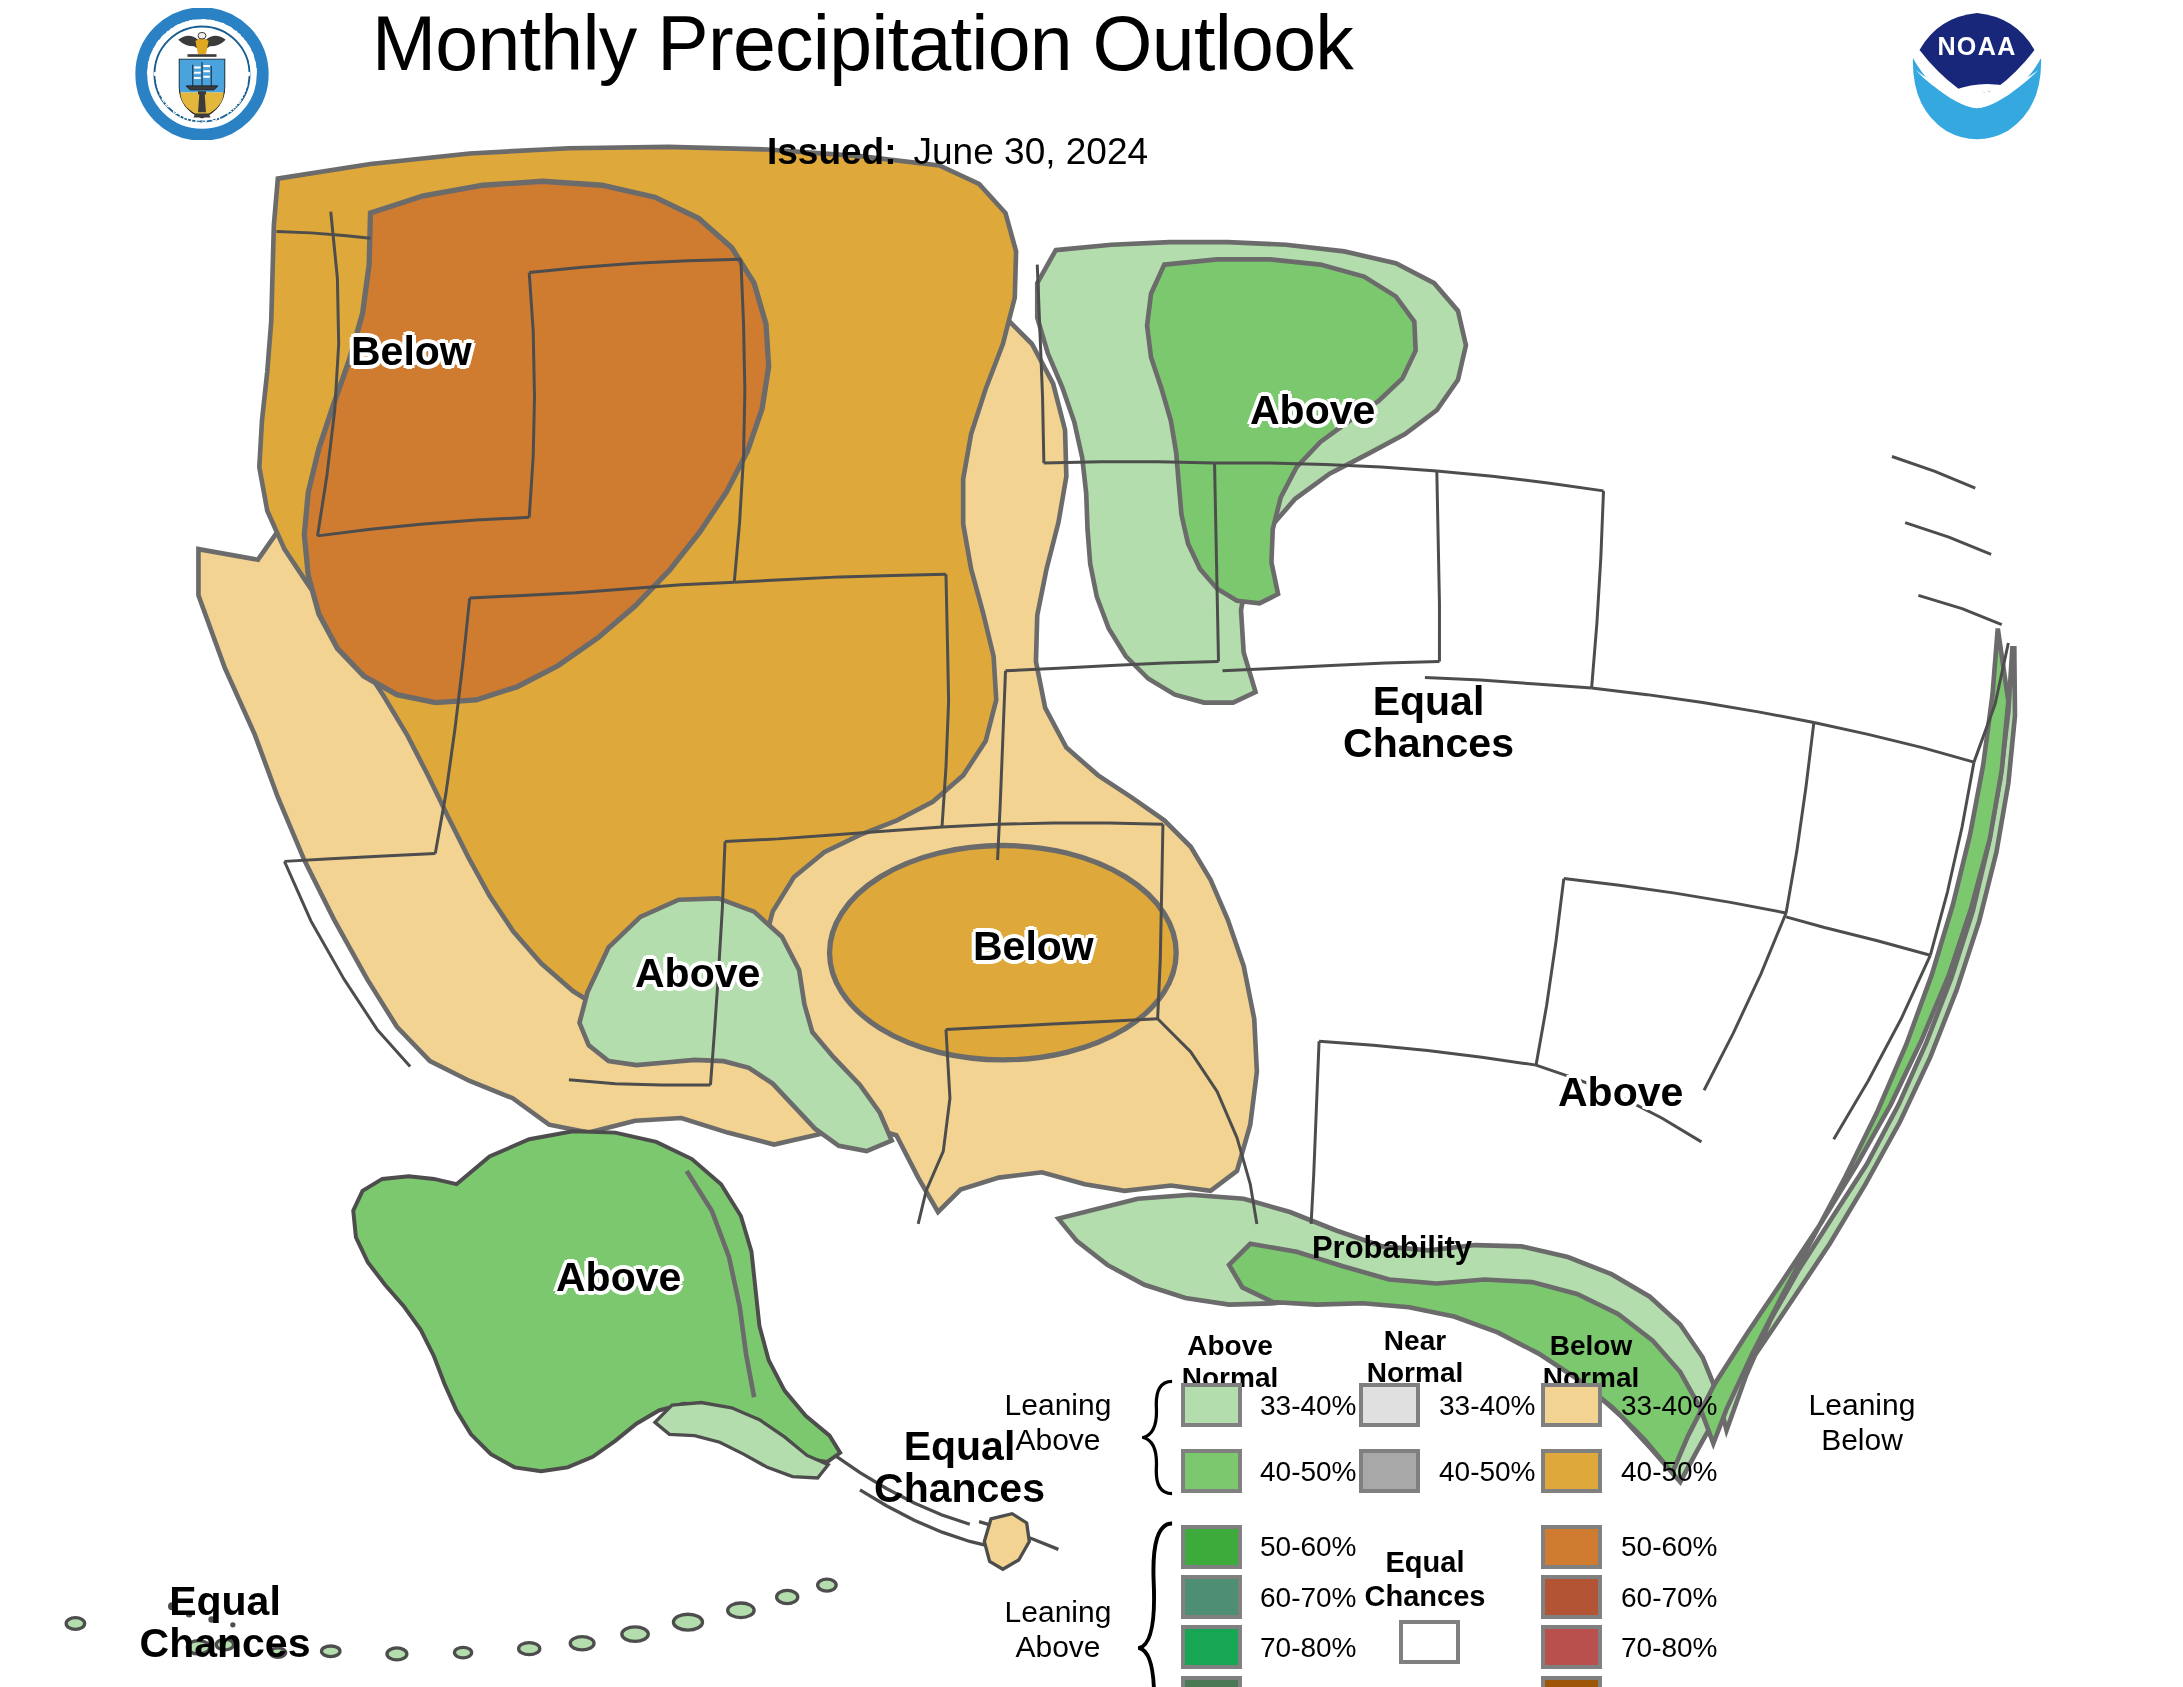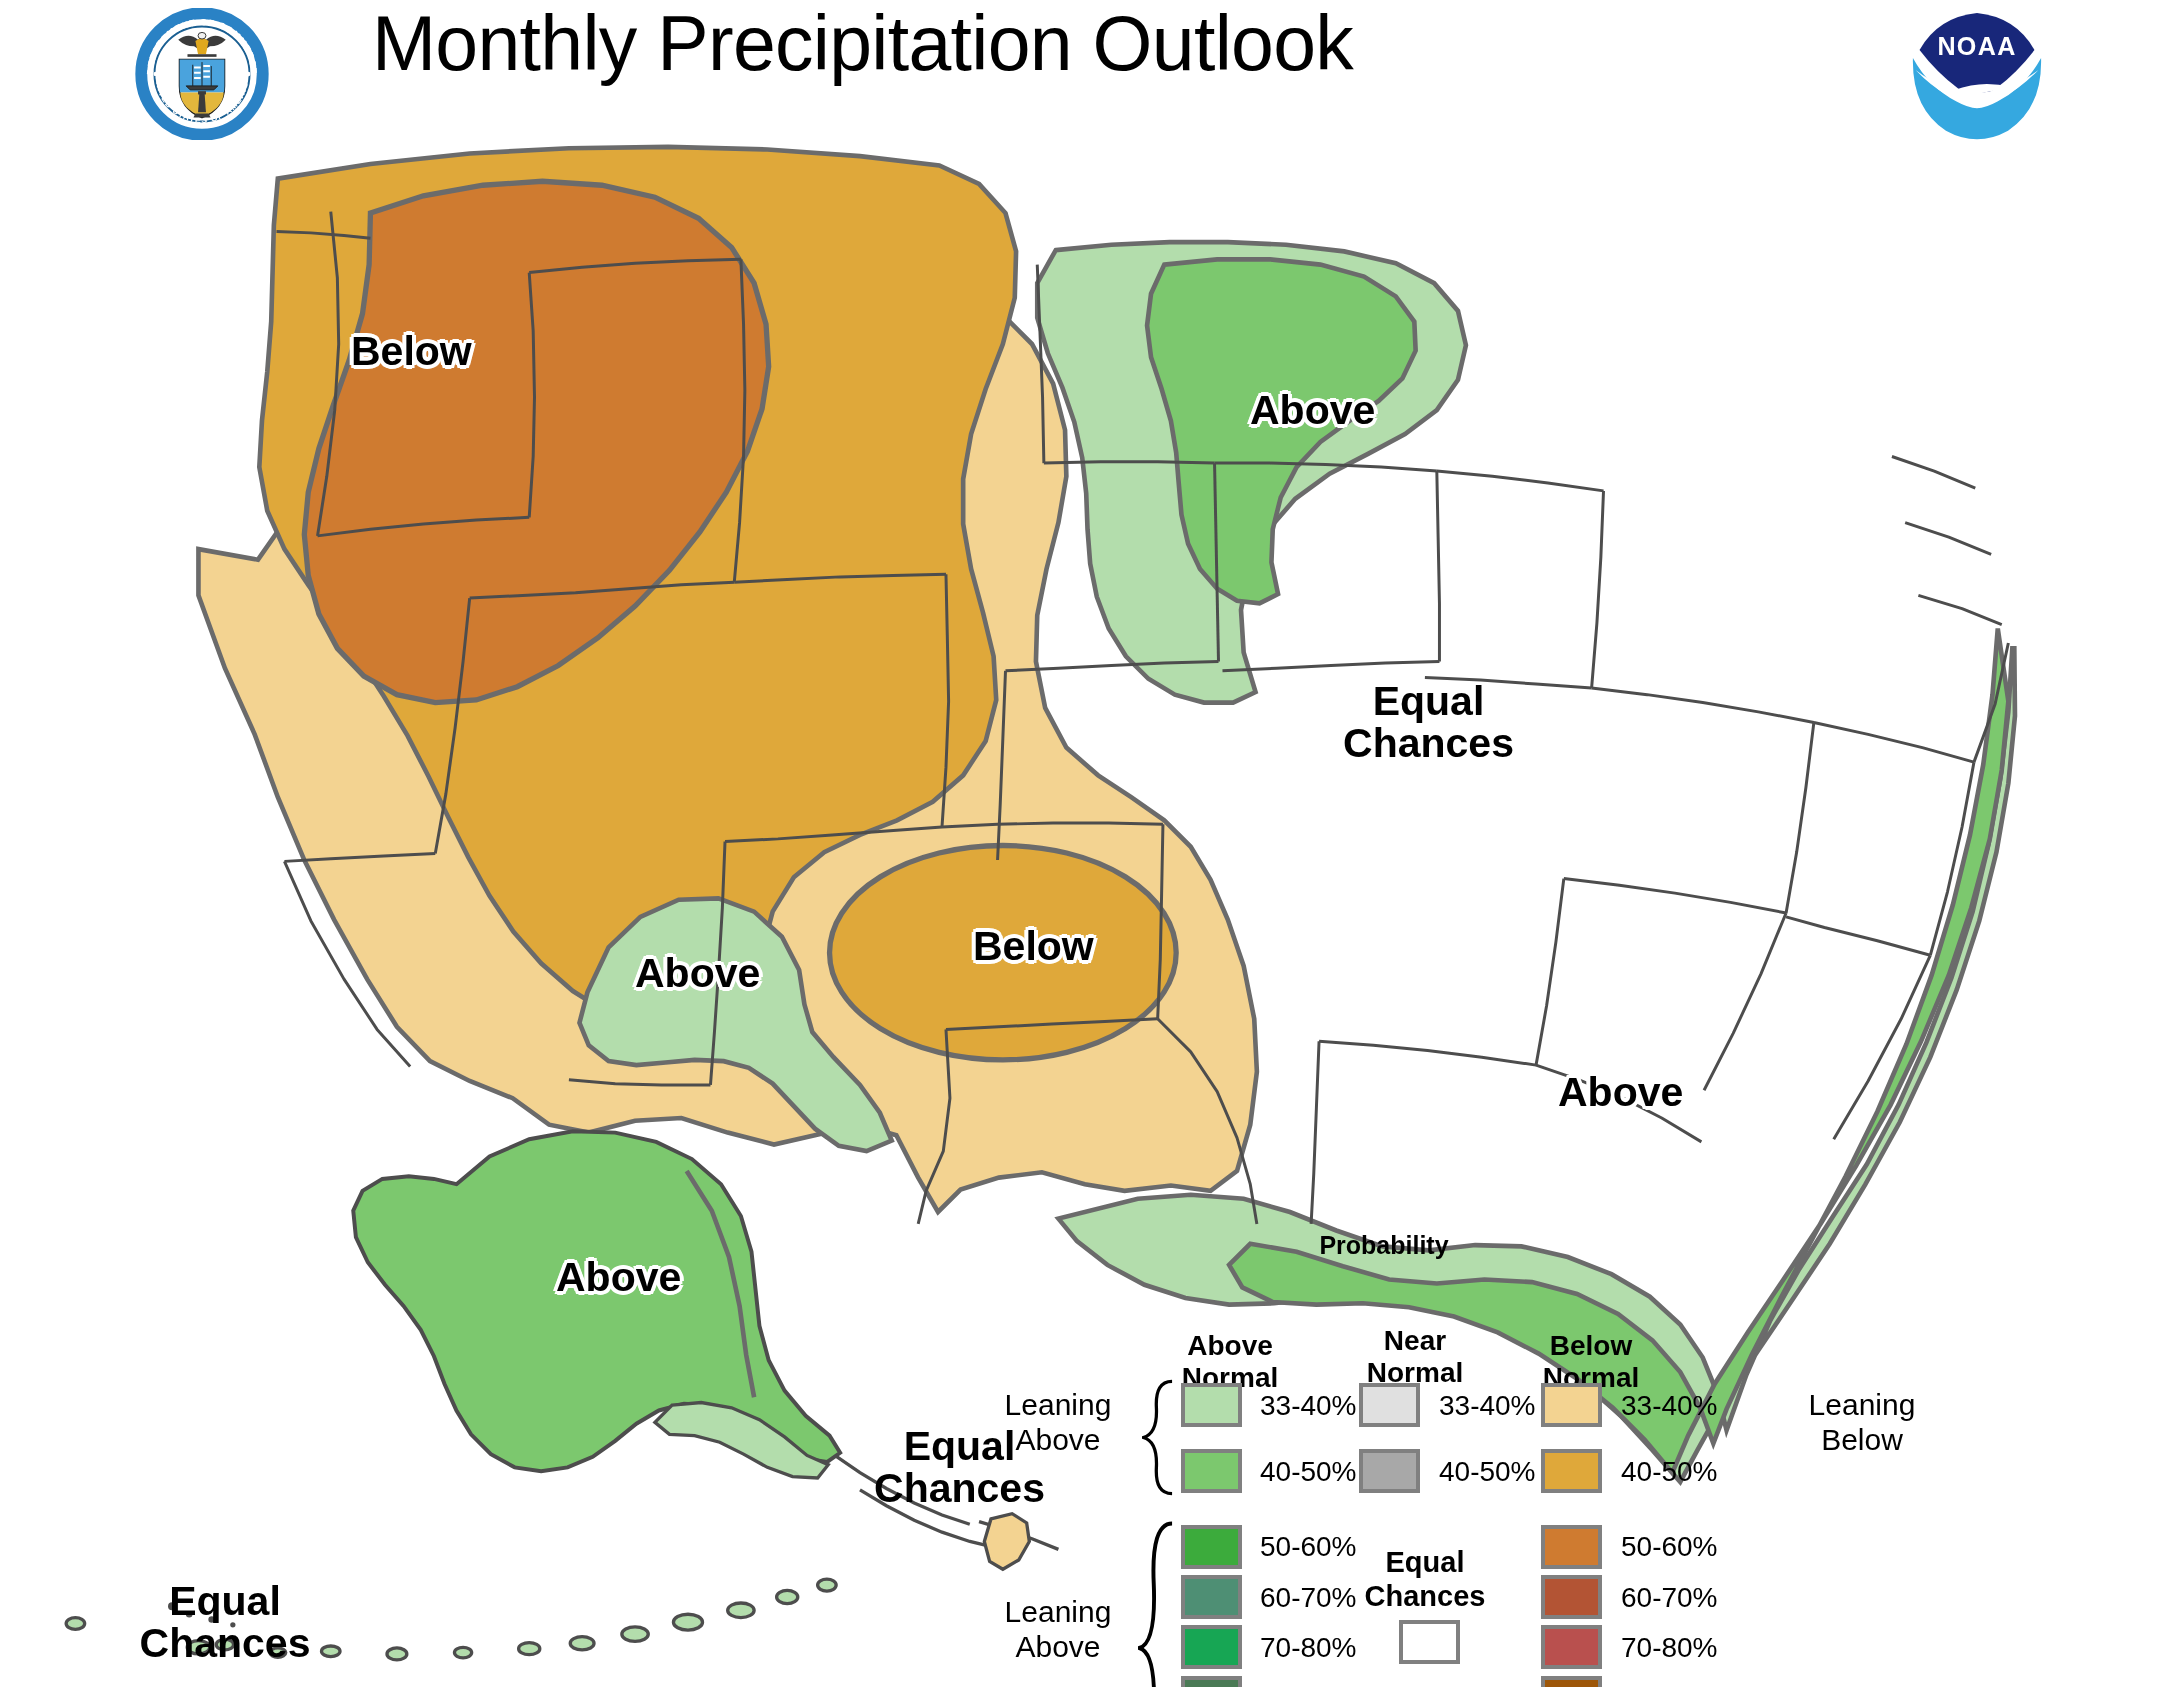--- a/index.html
+++ b/index.html
@@ -32,22 +32,22 @@
       -2.6px  0px 0 #fff,                    2.6px  0px 0 #fff,
       -2.6px  2.6px 0 #fff,  0px  2.6px 0 #fff,  2.6px  2.6px 0 #fff,
       -4px  0px 0 #fff,  4px  0px 0 #fff,  0px -4px 0 #fff, 0px 4px 0 #fff;
     line-height:1.02;text-align:center;
   }
   .map-label.plain{text-shadow:none;}
 
   
   #legend{position:absolute;left:1012px;top:1231px;width:1032px;height:450px;}
   #legend-title{
-    position:absolute;left:8px;top:0;width:728px;text-align:center;
-    font-size:25px;font-weight:700;line-height:1.12;
+    position:absolute;left:16px;top:0;width:728px;text-align:center;
+    font-size:31px;font-weight:700;line-height:1.12;
   }
   .col-head{
     position:absolute;font-size:28px;font-weight:700;text-align:center;
     line-height:1.15;width:152px;
   }
   .swatch{
     position:absolute;width:53px;height:36px;
     border:4.6px solid #808080;box-sizing:content-box;
   }
   .swatch.ec{background:#ffffff;}
@@ -364,20 +364,24 @@
   <path d="M16,92 Q64,142 109,142 Q154,142 202,92 Q158,126 109,126 Q60,126 16,92 Z" fill="#ffffff"></path>
   <path d="M60,128 Q88,116 112,114 Q136,112 160,118 Q134,124 110,128 Q86,132 60,128 Z" fill="#ffffff"></path>
   <text x="109" y="70" text-anchor="middle" font-size="38" font-weight="700" fill="#ffffff" letter-spacing="2" font-family="Liberation Sans, sans-serif">NOAA</text>
 </svg>
 
 <div id="page-title">Monthly Precipitation Outlook</div>
 
 <div id="valid-block">
   <table>
     <tbody>
+    <tr>
+      <td class="lbl">Issued:</td>
+      <td class="val">June 30, 2024</td>
+    </tr>
   </tbody>
     </table>
 </div>
 
 <div class="map-label" style="left:351px;top:331px;">Below</div>
 
 <div class="map-label" style="left:1250px;top:390px;">Above</div>
 
 <div class="map-label plain" style="left:1303px;top:681px;width:251px;">Equal<br>Chances</div>
 

